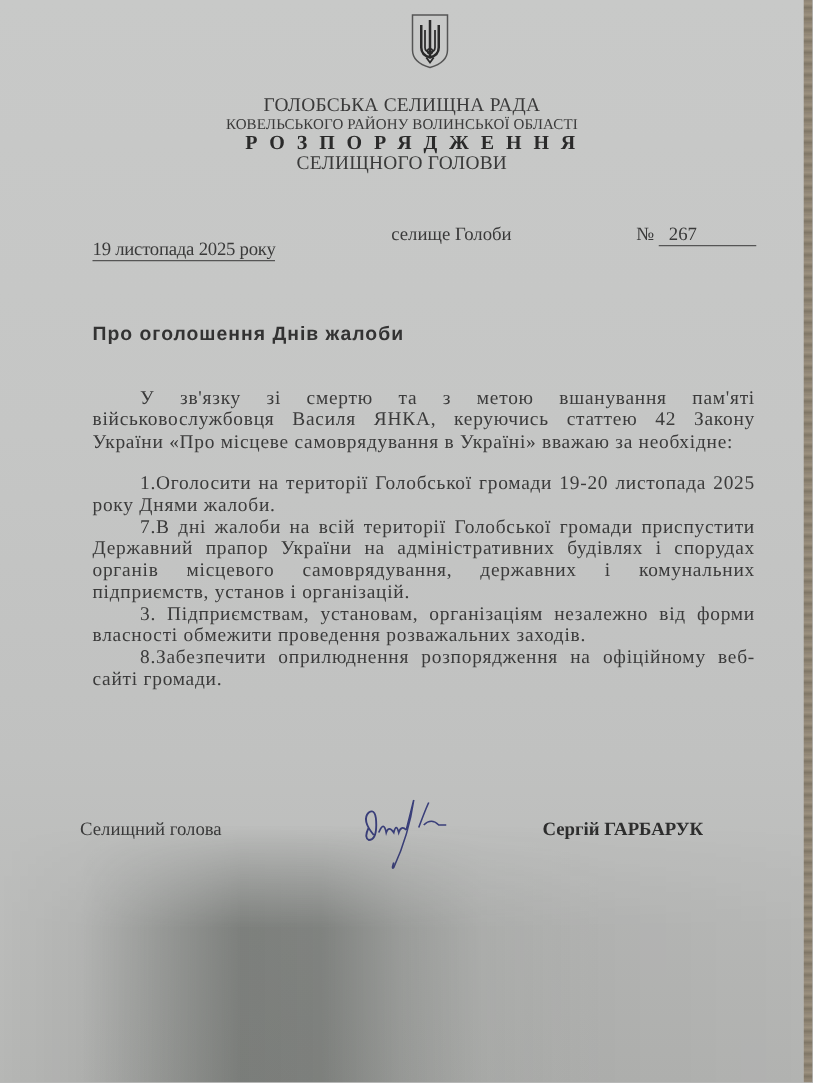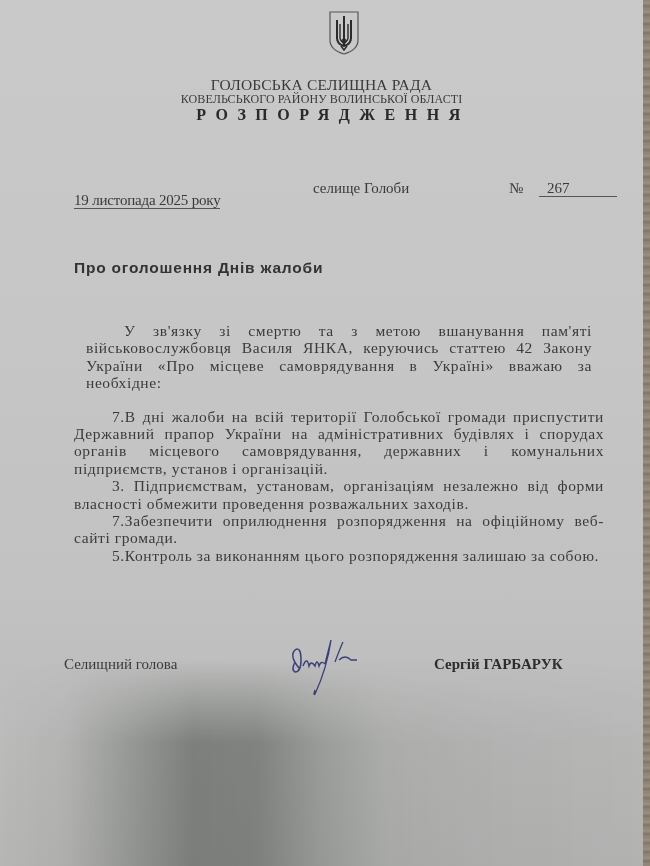--- a/index.html
+++ b/index.html
@@ -114,21 +114,21 @@
     .meta .num {
       position: absolute;
       left: 509px;
       line-height: 16px;
     }
     .meta .num-val {
       display: inline-block;
       min-width: 70px;
       border-bottom: 1px solid #555;
       padding-left: 8px;
-      margin-left: 12px;
+      margin-left: 0;
     }
     .subject {
       position: absolute;
       left: 74px;
       top: 259px;
       font-family: Liberation Sans, sans-serif;
       font-weight: bold;
       font-size: 15.5px;
       letter-spacing: 0.8px;
       color: #333;
@@ -139,21 +139,21 @@
       left: 74px;
       top: 310px;
       width: 530px;
       font-family: "Liberation Serif", serif;
       font-size: 15.5px;
       line-height: 17.4px;
       color: #3b3b3b;
       letter-spacing: 0.6px;
     }
     .body p {
-      margin: 12px;
+      margin: 0;
       text-align: justify;
       text-align-last: left;
       text-indent: 38px;
     }
     .body .intro {
       margin-bottom: 16px;
     }
     .body .item {
       margin: 0;
     }
@@ -197,39 +197,40 @@
     <path d="M9 10 L9 28 Q9 34 16 36 Q23 34 23 28 L23 10" fill="none" stroke="#2a2a2a" stroke-width="2"></path>
     <path d="M12 14 L12 28 Q12 31 16 32 Q20 31 20 28 L20 14" fill="none" stroke="#2a2a2a" stroke-width="1.4"></path>
     <path d="M13 36 L16 40 L19 36" fill="none" stroke="#2a2a2a" stroke-width="1.4"></path>
     <circle cx="16" cy="31" r="2" fill="none" stroke="#2a2a2a" stroke-width="1.2"></circle>
   </svg>
 
   <div class="header">
     <div class="line">ГОЛОБСЬКА СЕЛИЩНА РАДА</div>
     <div class="line l2">КОВЕЛЬСЬКОГО РАЙОНУ ВОЛИНСЬКОЇ ОБЛАСТІ</div>
     <div class="title">РОЗПОРЯДЖЕННЯ</div>
+    <div class="line">СЕЛИЩНОГО ГОЛОВИ</div>
   </div>
 
   <div class="meta">
     <span class="date">19 листопада  2025 року</span>
     <span class="place">селище Голоби</span>
     <span class="num">
       <span>№</span>
       <span class="num-val">267</span>
     </span>
   </div>
 
   <div class="subject">Про оголошення Днів жалоби</div>
 
   <div class="body">
     <p class="intro">У зв'язку зі смертю та з метою вшанування пам'яті військовослужбовця Василя ЯНКА, керуючись статтею 42 Закону України «Про місцеве самоврядування в Україні» вважаю за необхідне:</p>
+    <p class="item">1.Оголосити на території Голобської громади 19-20 листопада 2025 року Днями жалоби.</p>
     <p class="item">7.В дні жалоби на всій території Голобської громади приспустити Державний прапор України на адміністративних будівлях і спорудах органів місцевого самоврядування, державних і комунальних підприємств, установ і організацій.</p>
     <p class="item">3. Підприємствам, установам, організаціям незалежно від форми власності обмежити проведення розважальних заходів.</p>
-    <p class="item">7.Забезпечити оприлюднення розпорядження на офіційному веб-сайті громади.</p>
-    <p class="item">5.Контроль за виконанням цього розпорядження залишаю за собою.</p>
+    <p class="item">8.Забезпечити оприлюднення розпорядження на офіційному веб-сайті громади.</p>
   </div>
 
   <div class="sign">
     <span class="position">Селищний голова</span>
     <svg class="signature" viewBox="0 0 80 60">
       <path d="M14 30 Q4 18 10 12 Q16 8 16 22 Q16 34 10 34 Q6 32 10 24" fill="none" stroke="#3a3f7a" stroke-width="1.5"></path>
       <path d="M18 28 Q22 18 24 28 Q26 22 30 28 Q32 20 34 28 Q36 22 40 26" fill="none" stroke="#3a3f7a" stroke-width="1.4"></path>
       <path d="M40 26 Q44 10 46 2 M46 2 Q42 30 30 56 Q28 58 30 52" fill="none" stroke="#3a3f7a" stroke-width="1.3"></path>
       <path d="M50 24 Q56 8 58 4 M54 22 Q60 16 66 22 L72 22" fill="none" stroke="#3a3f7a" stroke-width="1.3"></path>
     </svg>

